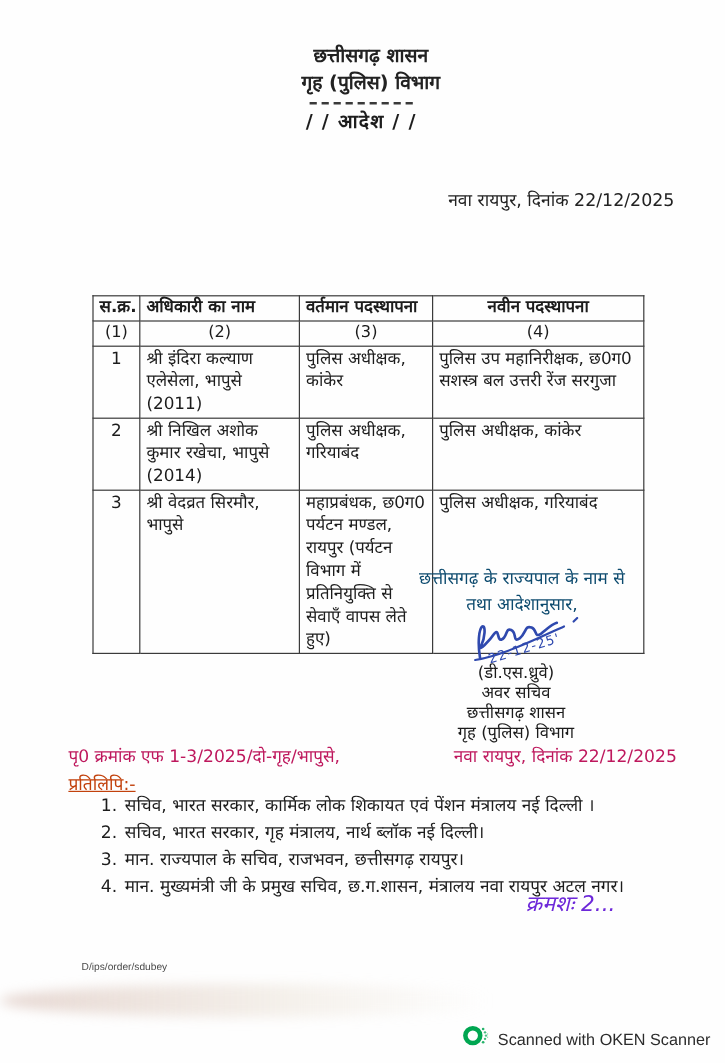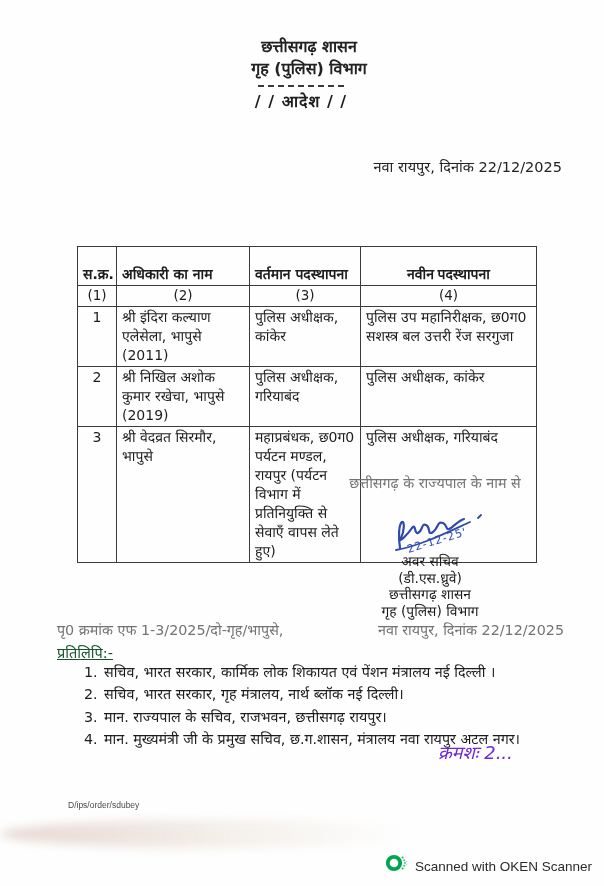--- a/index.html
+++ b/index.html
@@ -17,36 +17,36 @@
   .order-title{font-weight:bold;font-size:16px;letter-spacing:1px;margin-top:3px;transform:translateX(-8px);text-align:center;}
   .dateline{position:absolute;top:156px;right:42px;font-size:14.5px;color:#222;}
   
   .body-para{position:absolute;top:177px;left:57px;right:44px;margin:0;
     font-size:14.3px;line-height:19.5px;text-align:justify;color:#1c1c1c;}
   .body-para b{font-weight:bold;}
   
   table.tbl{position:absolute;top:246px;left:77px;width:459px;border-collapse:collapse;table-layout:fixed;}
   table.tbl th,table.tbl td{border:1.3px solid #3b3b3b;font-size:14px;line-height:19px;
     padding:1px 5px;vertical-align:top;color:#1c1c1c;}
-  table.tbl th{font-weight:bold;text-align:left;padding-top:18px;margin-left:20px;}
-  table.tbl th.center,table.tbl td.center{text-align:center;font-family:Liberation Serif, serif;}
+  table.tbl th{font-weight:bold;text-align:left;padding-top:0;margin-left:20px;}
+  table.tbl th.center,table.tbl td.center{text-align:center;}
   tr.numsrow td{text-align:center;font-size:13.5px;padding:0 4px 1px;}
   td.sno{text-align:center;}
   
   .authority{position:absolute;top:473px;left:330px;width:210px;text-align:center;
-    font-size:14.3px;line-height:21px;color:#737373;}
+    font-size:14.3px;line-height:21px;color:#0c4a6e;}
   .sigwrap{position:absolute;top:514px;left:390px;width:130px;height:44px;}
   .sig-date{position:absolute;left:16px;top:20px;font-size:11px;color:#2f49ae;
     transform:rotate(-17deg);font-family:"DejaVu Sans",sans-serif;letter-spacing:1px;}
   .signer{position:absolute;top:553px;left:340px;width:180px;text-align:center;
     font-size:13.8px;line-height:16.5px;color:#1b1b1b;}
   
   .refline{position:absolute;top:620px;left:57px;right:40px;display:flex;
-    justify-content:space-between;font-size:14.3px;color:#737373;}
-  .copy-label{position:absolute;top:642px;left:57px;font-size:14.5px;text-decoration:underline;color:#14532d;}
+    justify-content:space-between;font-size:14.3px;color:#be185d;}
+  .copy-label{position:absolute;top:642px;left:57px;font-size:14.5px;text-decoration:underline;color:#c2410c;}
   .copy-items{position:absolute;top:661px;left:84px;right:30px;}
   .copy-item{display:flex;font-size:14.3px;line-height:22.3px;color:#1c1c1c;}
   .copy-item .num{width:20px;flex:0 0 20px;}
   .contd{position:absolute;top:740px;left:438px;font-size:18px;font-style:italic;color:#6d28d9;}
   .fileref{position:absolute;top:800px;left:68px;font-size:8.5px;color:#4a4a4a;
     font-family:"Liberation Sans",sans-serif;}
   
   .scan-smudge{position:absolute;top:820px;left:0px;width:430px;height:28px;
     background:linear-gradient(to right,rgba(213,186,176,0.55),rgba(228,216,200,0.35) 55%,rgba(240,235,225,0) 95%);
     border-radius:50%;filter:blur(5px);}
@@ -92,49 +92,50 @@
     </thead>
     <tbody>
       <tr>
         <td class="sno">1</td>
         <td>श्री इंदिरा कल्याण एलेसेला, भापुसे (2011)</td>
         <td>पुलिस अधीक्षक, कांकेर</td>
         <td>पुलिस उप महानिरीक्षक, छ0ग0 सशस्त्र बल उत्तरी रेंज सरगुजा</td>
       </tr>
       <tr>
         <td class="sno">2</td>
-        <td>श्री निखिल अशोक कुमार रखेचा, भापुसे (2019)</td>
+        <td>श्री निखिल अशोक कुमार रखेचा, भापुसे (2014)</td>
         <td>पुलिस अधीक्षक, गरियाबंद</td>
         <td>पुलिस अधीक्षक, कांकेर</td>
       </tr>
       <tr>
         <td class="sno">3</td>
         <td>श्री वेदव्रत सिरमौर, भापुसे</td>
         <td>महाप्रबंधक, छ0ग0 पर्यटन मण्डल, रायपुर (पर्यटन विभाग में प्रतिनियुक्ति से सेवाएँ वापस लेते हुए)</td>
         <td>पुलिस अधीक्षक, गरियाबंद</td>
       </tr>
     </tbody>
   </table>
 
   <div class="authority">
     <div>छत्तीसगढ़ के राज्यपाल के नाम से</div>
+    <div>तथा आदेशानुसार,</div>
   </div>
 
   <div class="sigwrap">
     <svg width="130" height="44" viewBox="0 0 130 44">
       <path d="M10,34 C8,22 9,10 12,8 C15,7 14,18 11,24 C8,30 18,20 22,14 C26,9 24,20 28,19 C33,17 31,9 36,11 C41,13 37,22 43,18 C49,13 47,7 53,9 C58,11 55,18 61,14 C66,10 70,6 74,5" stroke="#2f49ae" fill="none" stroke-width="2.2" stroke-linecap="round"></path>
       <path d="M6,36 C30,32 58,18 80,8" stroke="#2f49ae" fill="none" stroke-width="1.8" stroke-linecap="round"></path>
       <path d="M88,4 L91,1" stroke="#2f49ae" fill="none" stroke-width="1.8" stroke-linecap="round"></path>
     </svg>
     <span class="sig-date">22-12-25'</span>
   </div>
 
   <div class="signer">
+    <div>(डी.एस.ध्रुवे)</div>
     <div>अवर सचिव</div>
-    <div>(डी.एस.ध्रुवे)</div>
     <div>छत्तीसगढ़ शासन</div>
     <div>गृह (पुलिस) विभाग</div>
   </div>
 
   <div class="refline">
     <span>पृ0 क्रमांक एफ 1-3/2025/दो-गृह/भापुसे,</span>
     <span>नवा रायपुर, दिनांक 22/12/2025</span>
   </div>
 
   <div class="copy-label">प्रतिलिपि:-</div>

